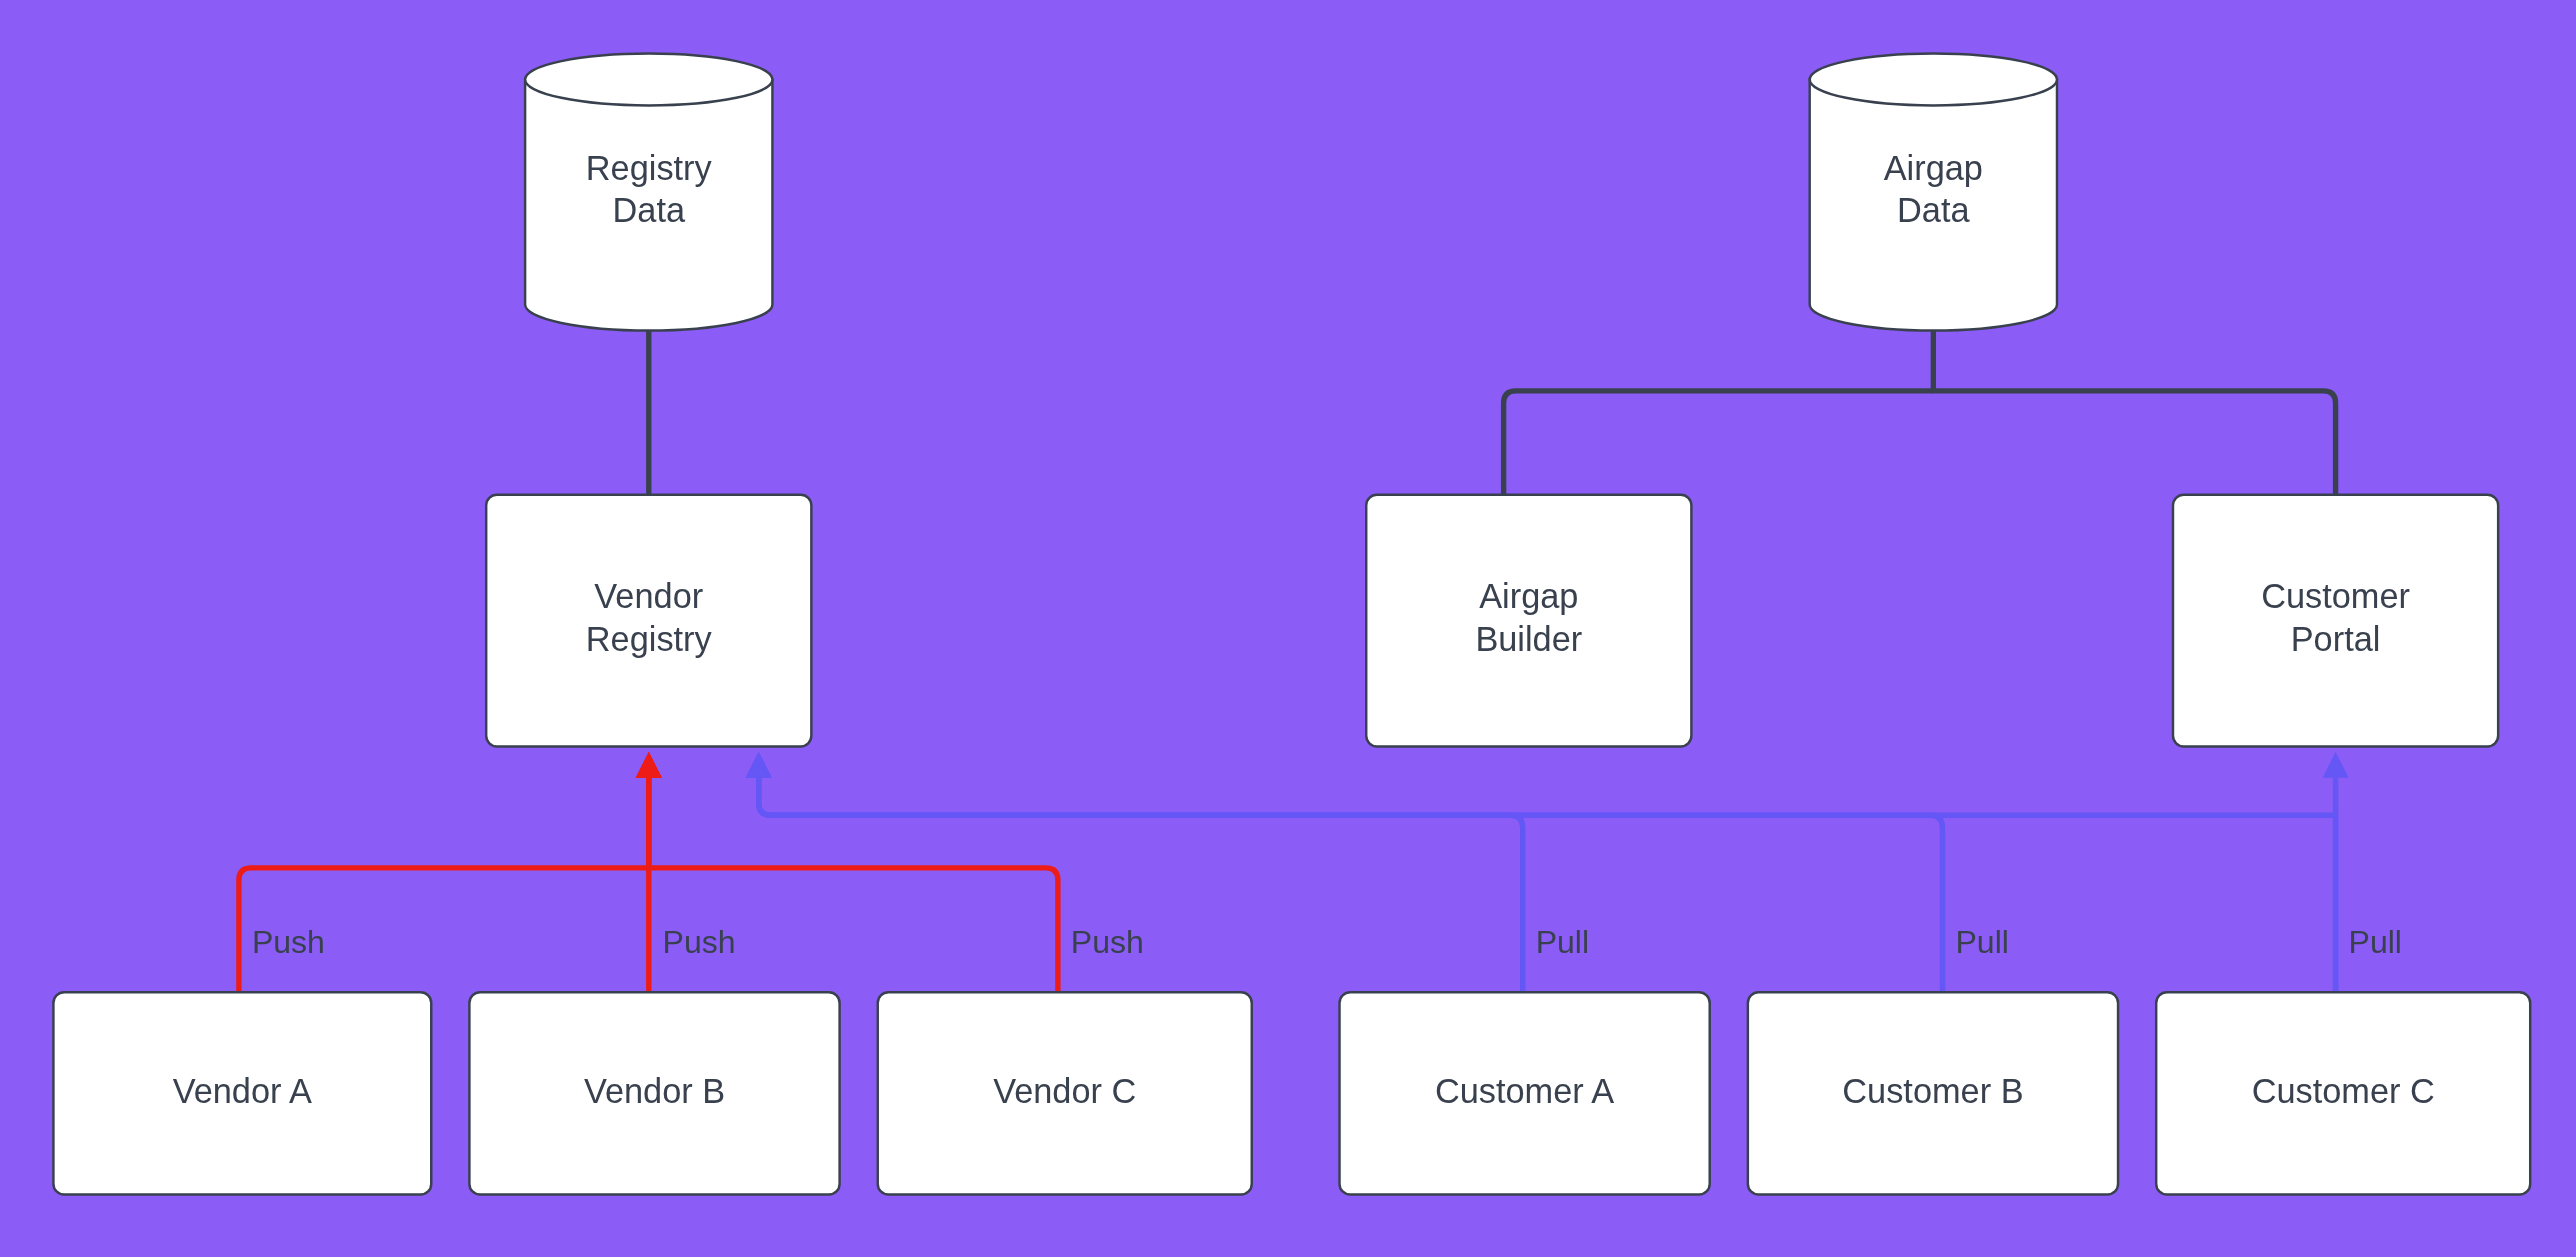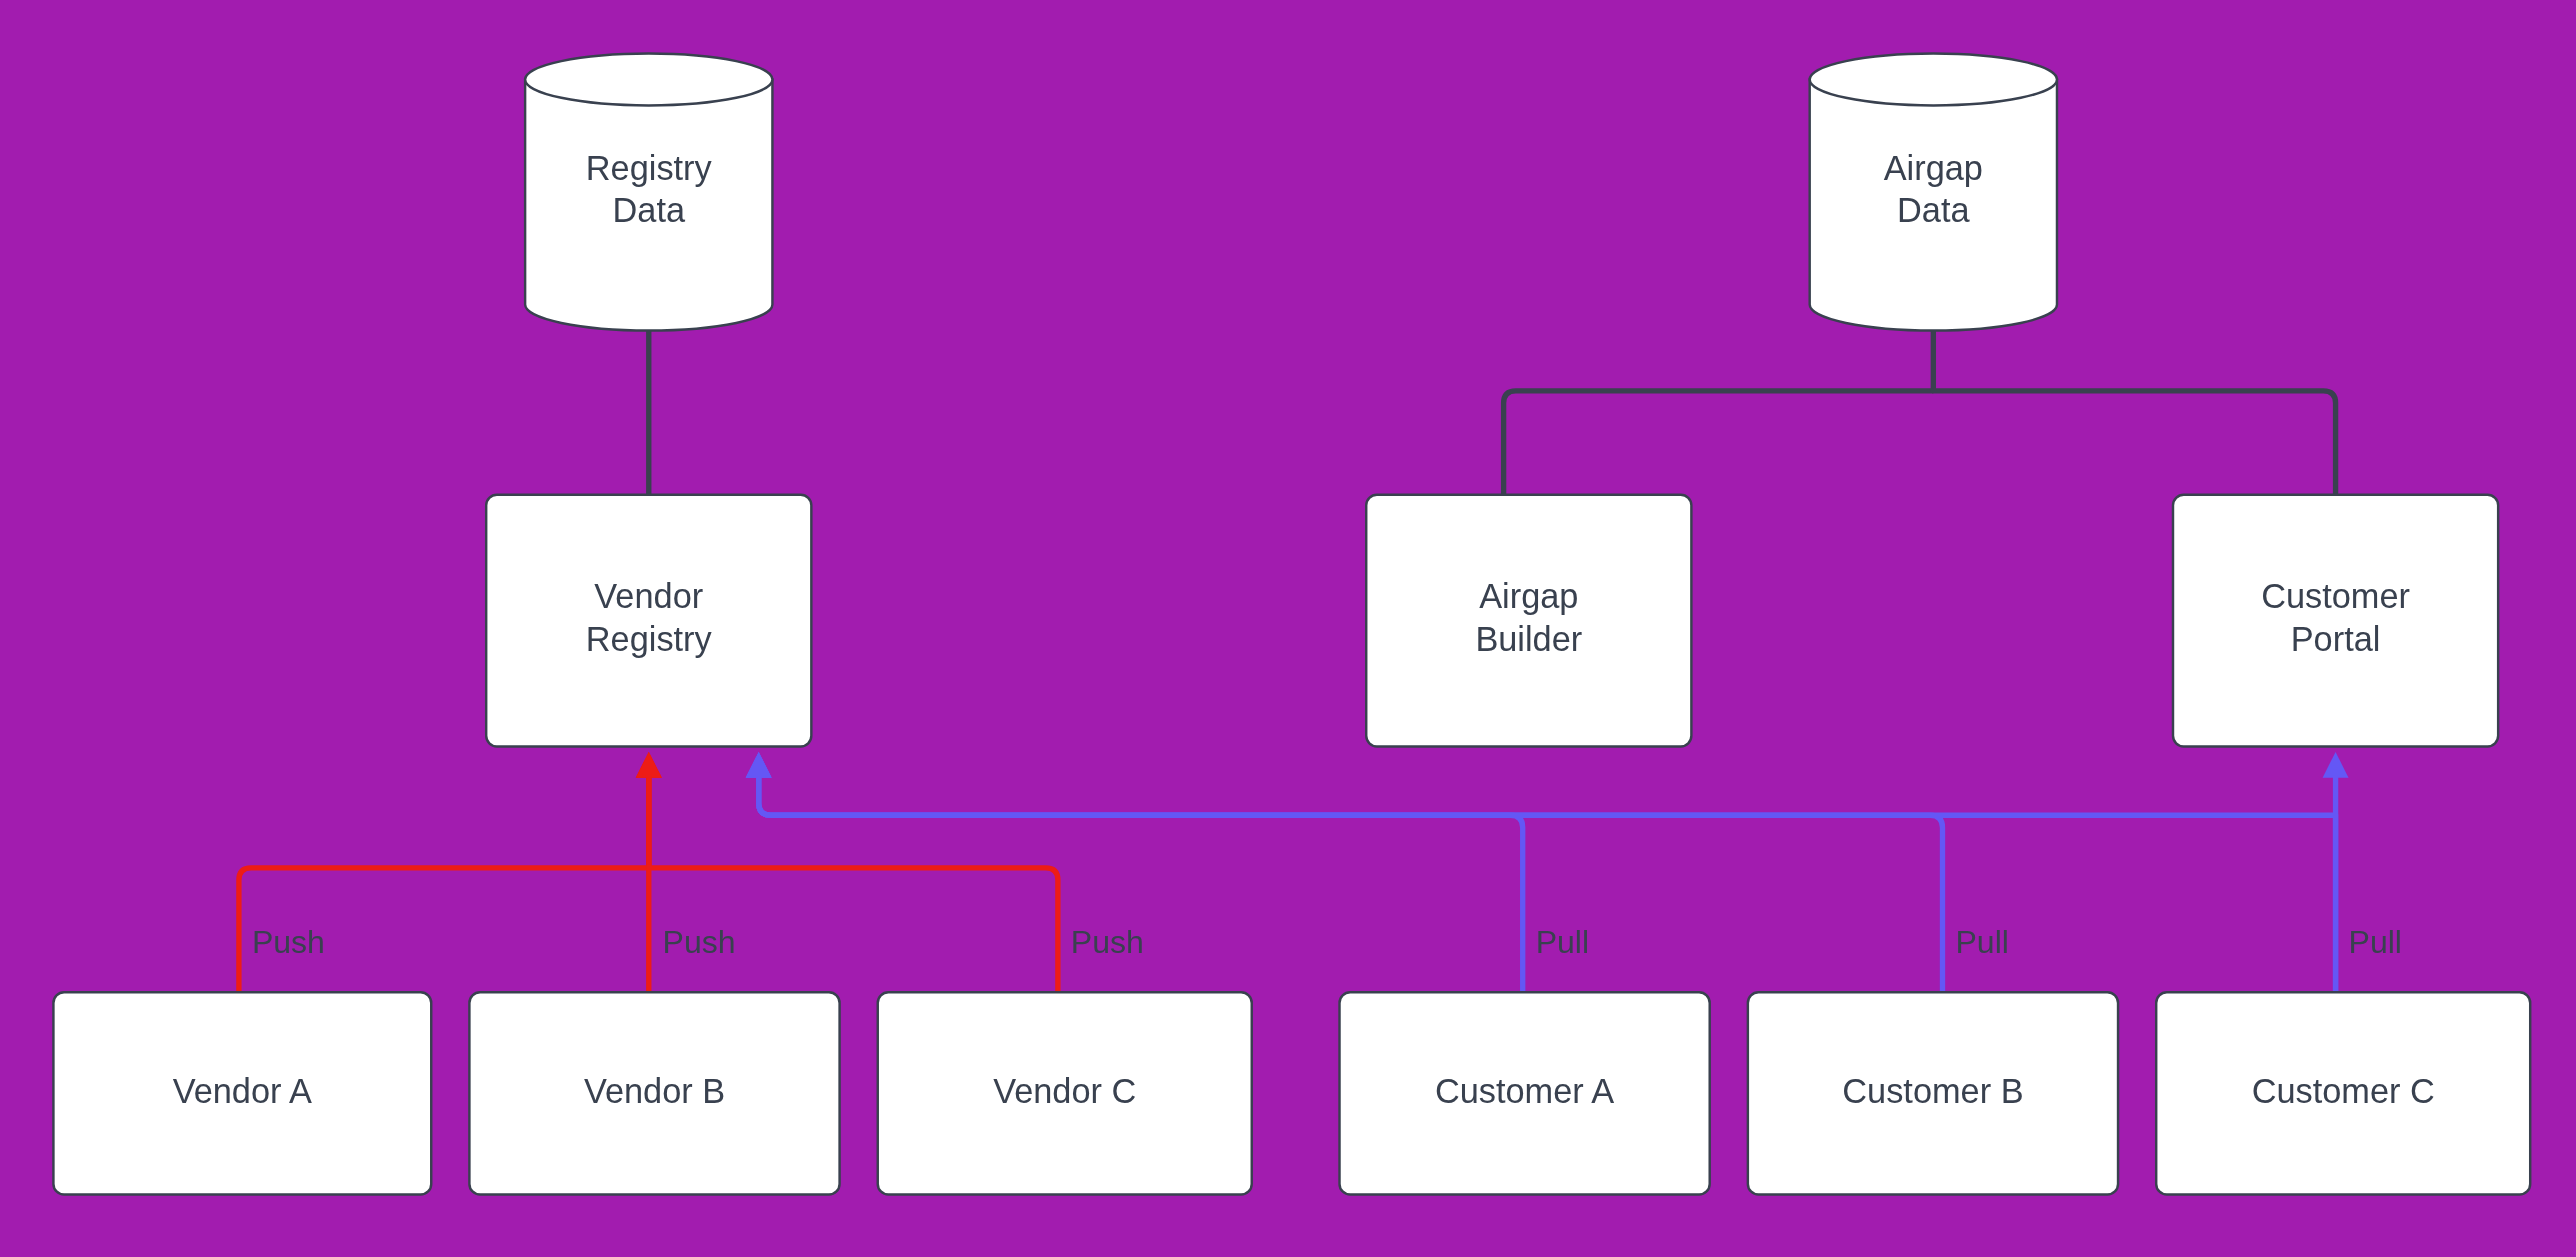--- a/index.html
+++ b/index.html
@@ -4,21 +4,21 @@
 <style>
   html, body {
     margin: 0;
     padding: 0;
     background: #ffffff;
   }
   #diagram-root {
     position: relative;
     width: 2576px;
     height: 1258px;
-    background: #a21caf;
+    background: #8b5cf6;
     font-family: "Liberation Sans", sans-serif;
     overflow: hidden;
   }
   #diagram-svg {
     position: absolute;
     left: 0;
     top: 0;
     width: 2576px;
     height: 1258px;
     display: block;

